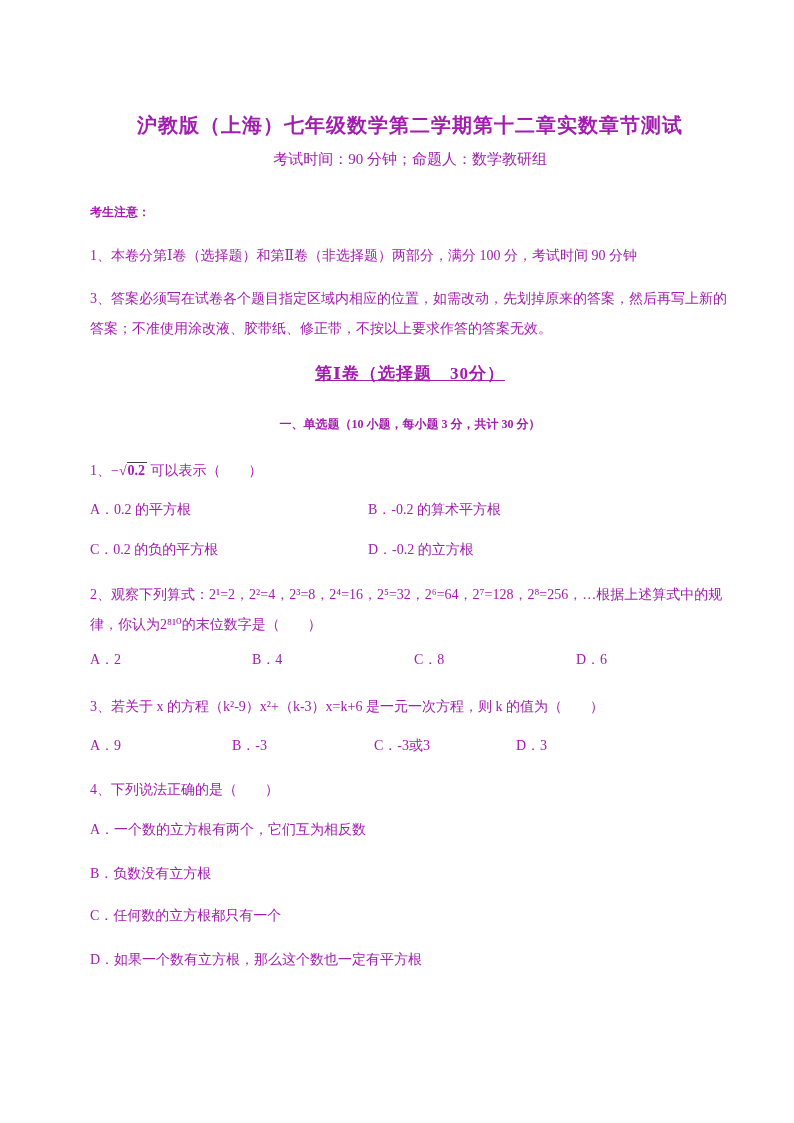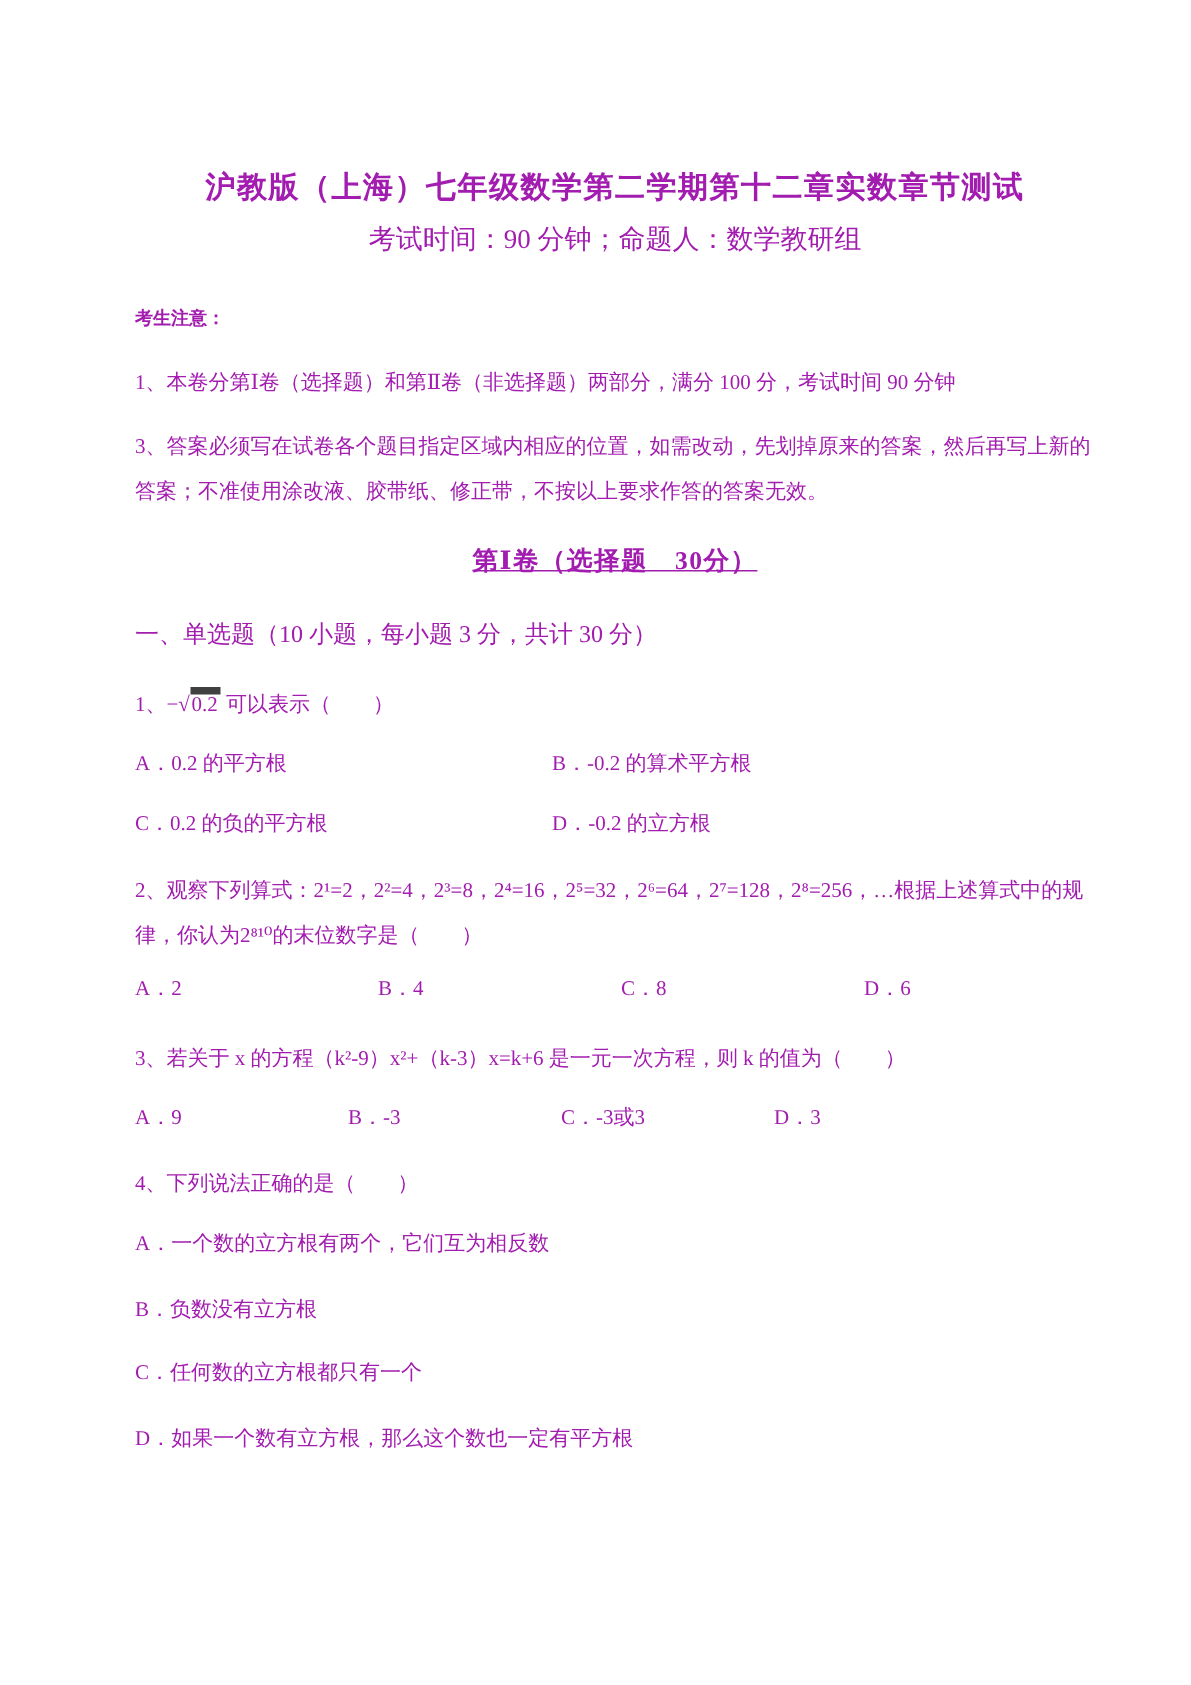--- a/index.html
+++ b/index.html
@@ -18,21 +18,21 @@
   }
   .exam-title {
     text-align: center;
     font-size: 20px;
     font-weight: bold;
     line-height: 26px;
     letter-spacing: 1px;
   }
   .exam-meta {
     text-align: center;
-    font-size: 18px;
+    font-size: 15px;
     line-height: 18px;
     margin-top: 12px;
   }
   .notice-heading {
     font-size: 12px;
     font-weight: bold;
     line-height: 20px;
     margin-top: 34px;
   }
   .notice-item { line-height: 20px; margin-top: 22px; }
@@ -41,43 +41,45 @@
   .section-heading {
     text-align: center;
     font-size: 17px;
     font-weight: bold;
     line-height: 24px;
     margin-top: 18px;
     letter-spacing: 1px;
     text-decoration: underline;
   }
   .type-heading {
-    font-size: 16px;
-    font-weight: normal;
+    font-size: 12px;
+    font-weight: bold;
     line-height: 20px;
     margin-top: 28px;
+    text-align: center;
   }
   .stem { line-height: 22px; margin-top: 26px; }
   .stem.q2 { line-height: 30px; margin-top: 20px; }
   .stem.q4 { margin-top: 24px; line-height: 20px; }
   .opt-row { display: flex; margin-top: 18px; line-height: 20px; }
   .opt-row.tight { margin-top: 10px; gap: 20px; }
   .opt-row.row2 { margin-top: 20px; }
   .opt-col2 { width: 278px; flex: 0 0 auto; }
   .opt-col4 { width: 142px; flex: 0 0 auto; }
   .opt-last { flex: 1 1 auto; }
   .opt-line { line-height: 20px; }
   .opt-line.a { margin-top: 20px; }
   .opt-line.b { margin-top: 24px; }
   .opt-line.c { margin-top: 22px; }
   .opt-line.d { margin-top: 24px; }
   .sqrt { white-space: nowrap; }
   .sqrt .radicand {
-    border-top: 5px solid #404040;
+    border-top: 1px solid #404040;
     padding: 0 2px 0 1px;
+    font-weight: bold;
   }
 </style>
 </head>
 <body>
 
 <div class="page">
 
   <div class="exam-title">沪教版（上海）七年级数学第二学期第十二章实数章节测试</div>
   <div class="exam-meta">考试时间：90 分钟；命题人：数学教研组</div>
 

